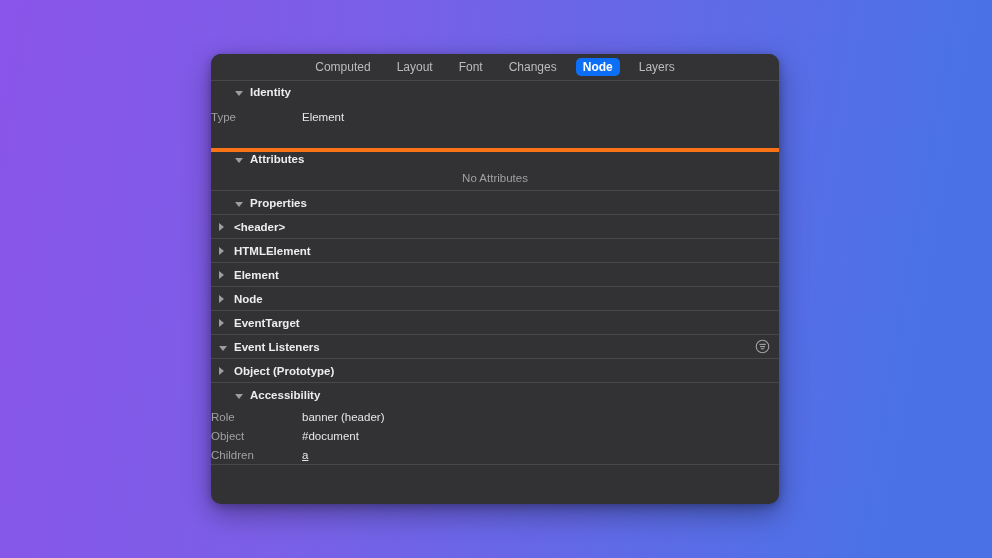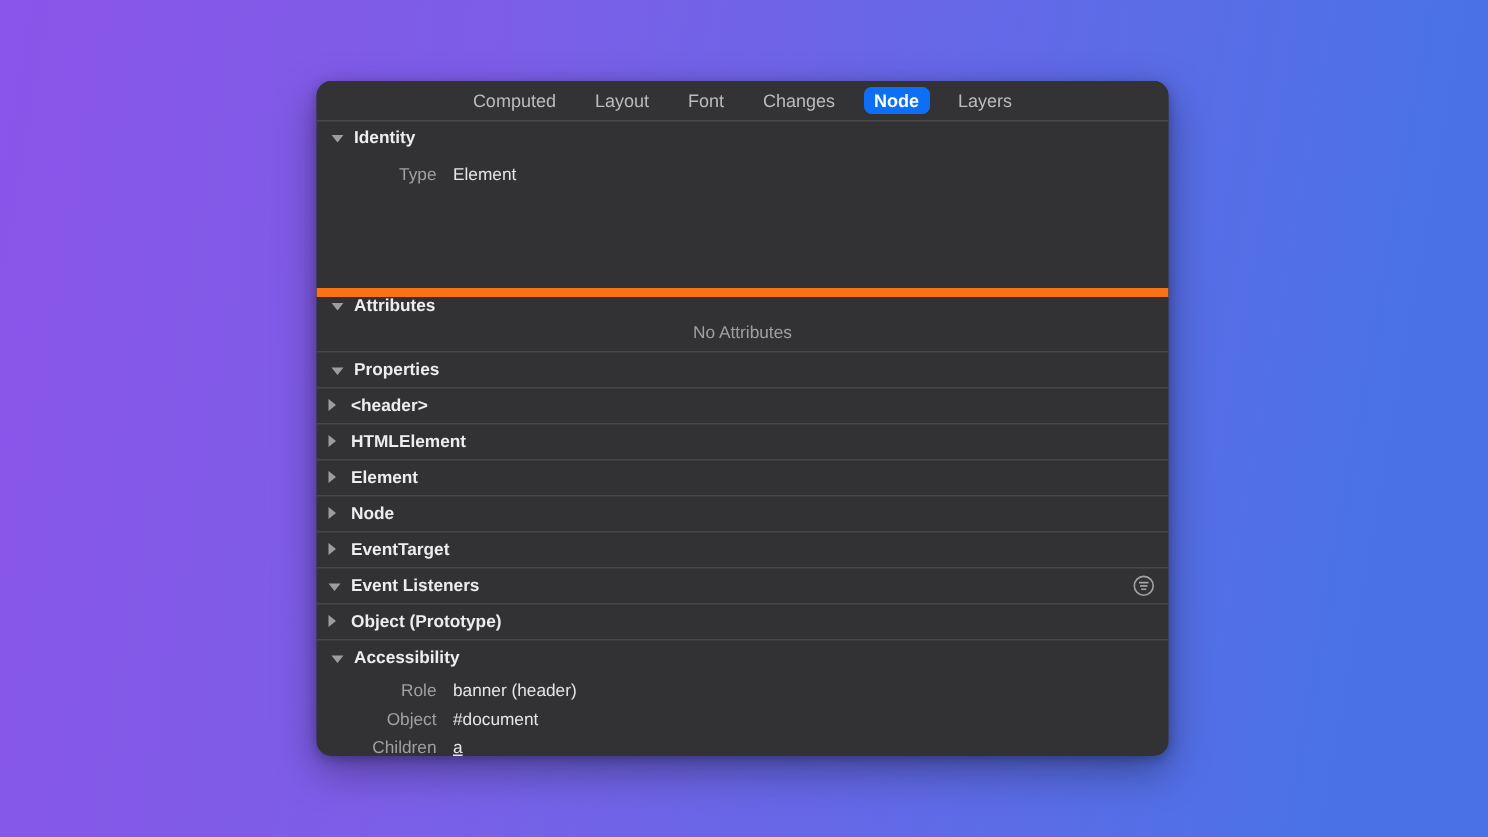--- a/index.html
+++ b/index.html
@@ -23,41 +23,41 @@
     display: flex; align-items: center; justify-content: center; gap: 12px;
     border-bottom: 1px solid #48484a; background: #333335;
   }
   .tab {
     color: #bcbcbe; font-size: 12px; padding: 2px 7px; border-radius: 5px;
     white-space: nowrap; cursor: default;
   }
   .tab.selected { background: #0d6ff5; color: #ffffff; font-weight: bold; }
   
   .sec-header {
-    display: flex; align-items: center; padding-left: 10px;
+    display: flex; align-items: center; padding-left: 24px;
     font-weight: bold; color: #ededef; flex: none;
   }
   .h-identity { height: 22px; }
-  .h-attributes { height: 18px; border-top: 6px solid #f97316; margin-top: 44px; }
+  .h-attributes { height: 18px; border-top: 4px solid #f97316; }
   .h-properties, .h-accessibility { height: 24px; border-top: 1px solid #47474a; }
   .tri { width: 9px; margin-right: 6px; display: inline-block; flex: none; }
   .tri-down {
     width: 0; height: 0; border-left: 4px solid transparent;
     border-right: 4px solid transparent; border-top: 5px solid #9d9da0;
     display: inline-block;
   }
   .tri-right {
     width: 0; height: 0; border-top: 4px solid transparent;
     border-bottom: 4px solid transparent; border-left: 5.5px solid #9d9da0;
     display: inline-block;
   }
   .content { flex: none; }
   .c-identity { height: 45px; padding-top: 4px; }
   .kv-row { display: flex; align-items: center; height: 19px; }
-  .kv-label { width: 80px; text-align: right; color: #9fa0a3; flex: none; }
+  .kv-label { width: 80px; text-align: left; color: #9fa0a3; flex: none; }
   .kv-value { margin-left: 11px; color: #e6e6e8; }
   .c-attributes {
     height: 24px; display: flex; align-items: center; justify-content: center;
     color: #9fa0a3;
   }
   .row24 {
     height: 24px; border-top: 1px solid #47474a; flex: none;
     display: flex; align-items: center; padding-left: 8px;
     font-weight: bold; color: #ededef;
   }

